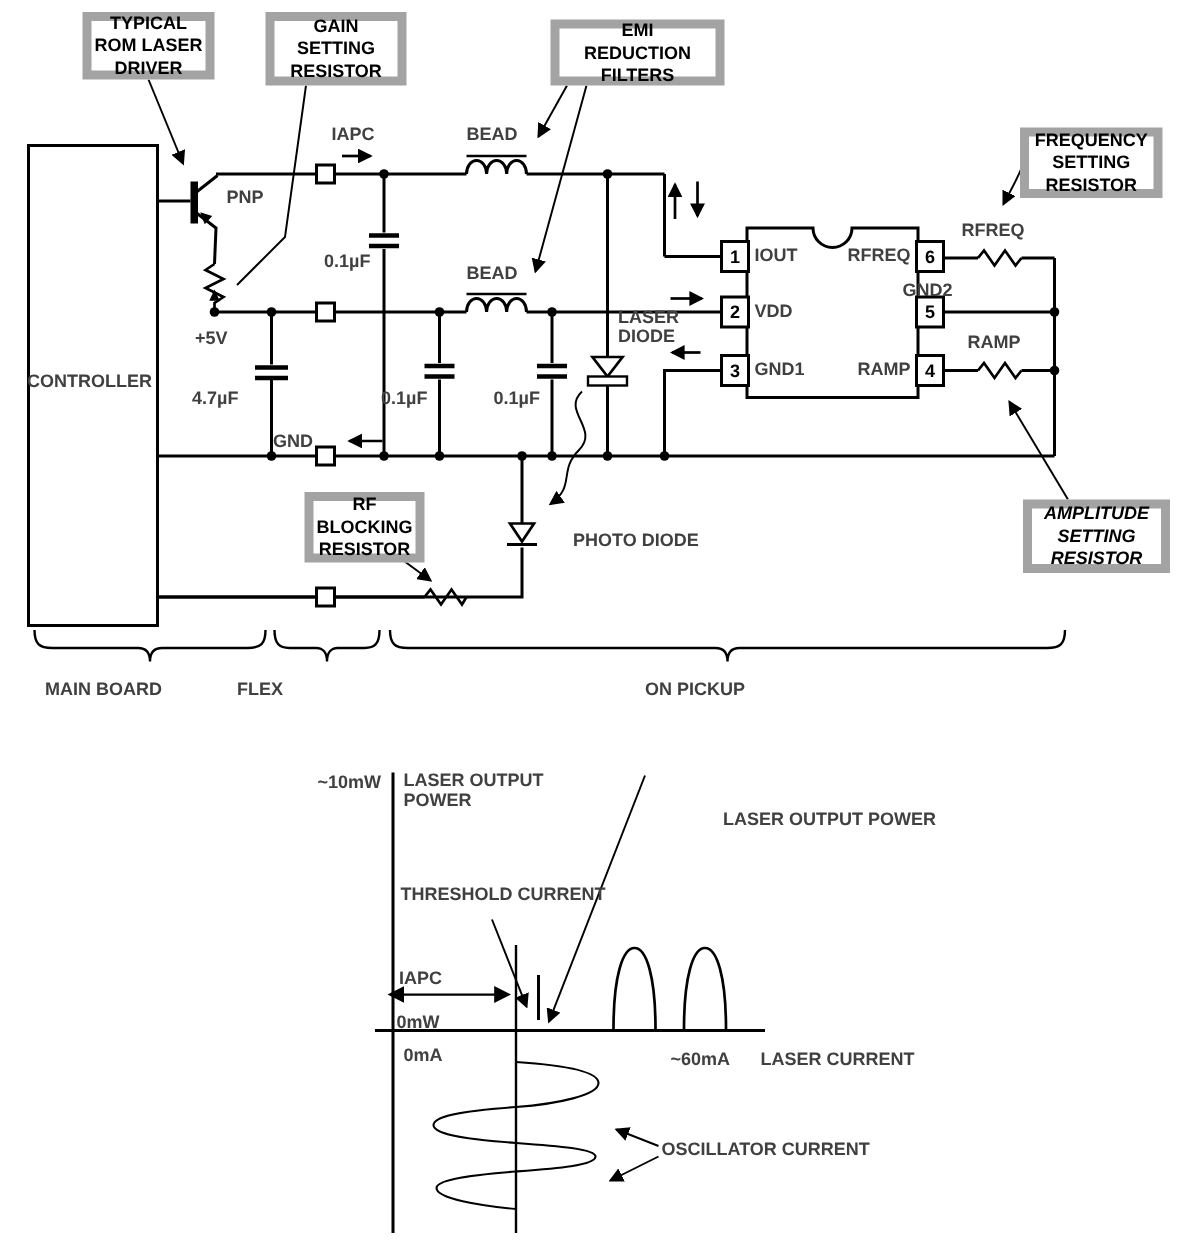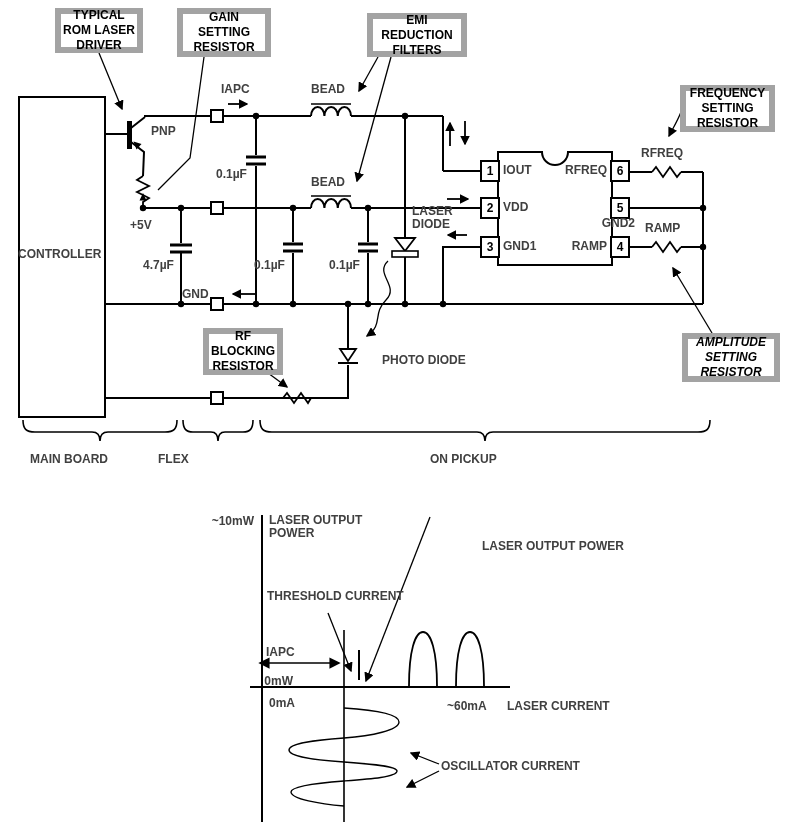--- a/index.html
+++ b/index.html
@@ -179,21 +179,21 @@
     <path d="M439,771 L407,787" stroke="#000" stroke-width="1.3" fill="none" marker-end="url(#ahl)"></path>
   </g>
 </svg>
 
   <div class="box" style="left:55px;top:8px;width:88px;height:45px;">TYPICAL
 ROM LASER
 DRIVER</div>
   <div class="box" style="left:177px;top:8px;width:94px;height:49px;">GAIN
 SETTING
 RESISTOR</div>
-  <div class="box" style="left:367px;top:13px;width:100px;height:44px;">EMI
+  <div class="box" style="left:367px;top:13px;width:116px;height:44px;">EMI
 REDUCTION
 FILTERS</div>
   <div class="box" style="left:680px;top:85px;width:95px;height:47px;">FREQUENCY
 SETTING
 RESISTOR</div>
   <div class="box" style="left:682px;top:333px;width:98px;height:49px;font-style:italic;">AMPLITUDE
 SETTING
 RESISTOR</div>
   <div class="box" style="left:203px;top:328px;width:80px;height:47px;">RF
 BLOCKING
@@ -201,41 +201,41 @@
 
   <div class="plain" style="left:18px;top:96px;width:88px;height:322px;"></div>
   <div class="lbl ctr" style="left:18px;top:248px;width:88px;">CONTROLLER</div>
 
   <div class="lbl" style="left:151px;top:125px;">PNP</div>
   <div class="lbl" style="left:221px;top:83px;">IAPC</div>
   <div class="lbl" style="left:311px;top:83px;">BEAD</div>
   <div class="lbl" style="left:311px;top:176px;">BEAD</div>
   <div class="lbl" style="left:216px;top:168px;">0.1µF</div>
   <div class="lbl" style="left:130px;top:219px;">+5V</div>
-  <div class="lbl" style="left:143px;top:259px;">4.7µF</div>
+  <div class="lbl" style="left:128px;top:259px;">4.7µF</div>
   <div class="lbl" style="left:254px;top:259px;">0.1µF</div>
   <div class="lbl" style="left:329px;top:259px;">0.1µF</div>
   <div class="lbl" style="left:182px;top:288px;">GND</div>
   <div class="lbl" style="left:412px;top:205px;">LASER
 DIODE</div>
   <div class="lbl" style="left:362px;top:354px;padding-left:20px;">PHOTO DIODE</div>
   <div class="lbl" style="left:641px;top:147px;">RFREQ</div>
   <div class="lbl" style="left:645px;top:222px;">RAMP</div>
 
   <div class="pin" style="left:481px;top:161px;">1</div>
   <div class="pin" style="left:481px;top:198px;">2</div>
   <div class="pin" style="left:481px;top:237px;">3</div>
   <div class="pin" style="left:611px;top:161px;">6</div>
   <div class="pin" style="left:611px;top:198px;">5</div>
   <div class="pin" style="left:611px;top:237px;">4</div>
   <div class="lbl" style="left:503px;top:164px;">IOUT</div>
   <div class="lbl" style="left:503px;top:201px;">VDD</div>
   <div class="lbl" style="left:503px;top:240px;">GND1</div>
   <div class="lbl rgt" style="left:505px;top:164px;width:102px;">RFREQ</div>
-  <div class="lbl rgt" style="left:505px;top:217px;width:102px;padding-left:28px;">GND2</div>
+  <div class="lbl rgt" style="left:505px;top:187px;width:102px;padding-left:28px;">GND2</div>
   <div class="lbl rgt" style="left:505px;top:240px;width:102px;">RAMP</div>
 
   <div class="lbl ctr" style="left:30px;top:453px;width:140px;">MAIN BOARD</div>
   <div class="lbl ctr" style="left:158px;top:453px;width:120px;">FLEX</div>
   <div class="lbl ctr" style="left:430px;top:453px;width:140px;">ON PICKUP</div>
 
   <div class="lbl rgt" style="left:206px;top:515px;width:48px;">~10mW</div>
   <div class="lbl" style="left:269px;top:514px;">LASER OUTPUT
 POWER</div>
   <div class="lbl" style="left:482px;top:540px;">LASER OUTPUT POWER</div>

